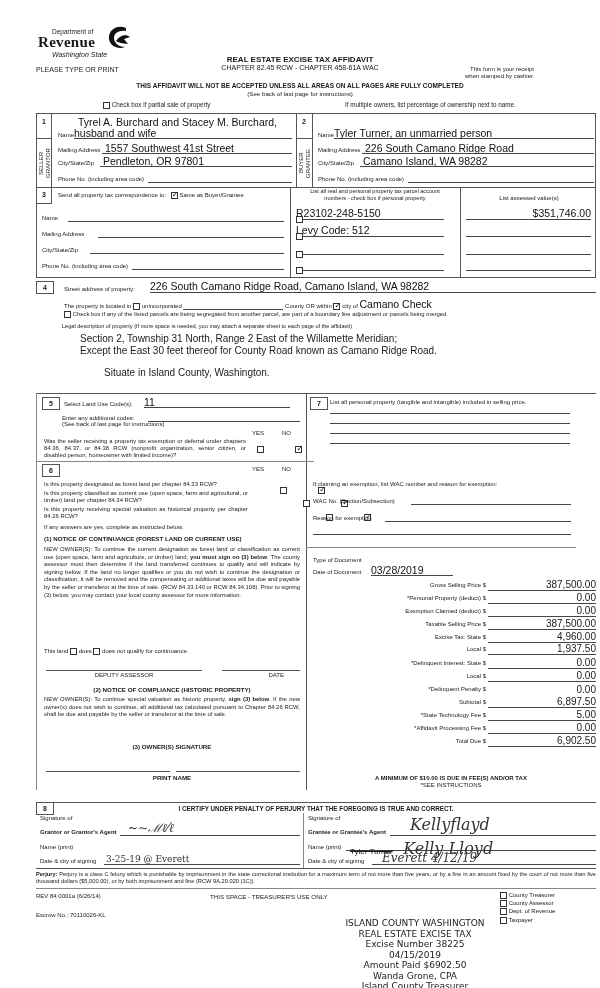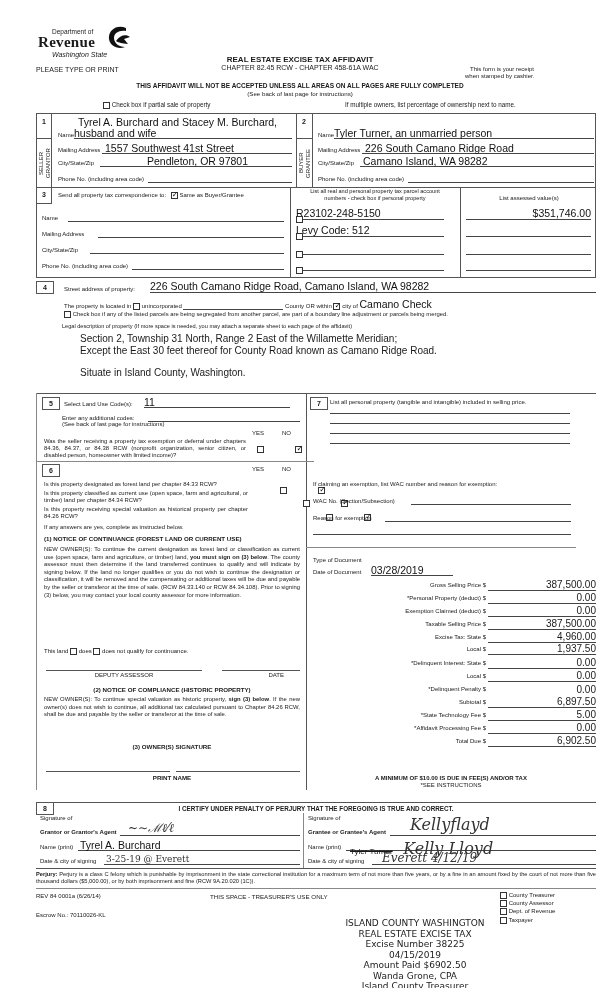--- a/index.html
+++ b/index.html
@@ -70,21 +70,21 @@
 <div class="abs" style="left:58px;top:127px;width:234px;height:12px;">
   <span class="row-label" style="position:absolute;left:0;bottom:1px;">Name</span>
   <span class="abs uline fill-lg" style="left:16px;right:0;bottom:0;height:12px;line-height:12px;">husband and wife</span>
 </div>
 <div class="abs" style="left:58px;top:142px;width:234px;height:12px;">
   <span class="row-label" style="position:absolute;left:0;bottom:1px;">Mailing Address</span>
   <span class="abs uline fill-lg" style="left:44px;right:0;bottom:0;height:12px;line-height:12px;padding-left:3px;">1557 Southwest 41st Street</span>
 </div>
 <div class="abs" style="left:58px;top:155px;width:234px;height:12px;">
   <span class="row-label" style="position:absolute;left:0;bottom:1px;">City/State/Zip</span>
-  <span class="abs uline fill-lg" style="left:42px;right:0;bottom:0;height:12px;line-height:12px;padding-left:3px;text-align:center;">Pendleton, OR 97801</span>
+  <span class="abs uline fill-lg" style="left:42px;right:0;bottom:0;height:12px;line-height:12px;padding-left:3px;">Pendleton, OR 97801</span>
 </div>
 <div class="abs" style="left:58px;top:171px;width:234px;height:12px;">
   <span class="row-label" style="position:absolute;left:0;bottom:1px;">Phone No. (including area code)</span>
   <span class="abs uline fill" style="left:90px;right:0;bottom:0;height:12px;"></span>
 </div>
 
 
 <div class="abs" style="left:296px;top:138px;width:16px;border-top:1px solid #555;"></div>
 <div class="abs bold" style="left:296px;top:118px;width:16px;text-align:center;font-size:7px;">2</div>
 <div class="abs vlabel" style="left:298px;top:142px;width:12px;height:42px;">BUYER GRANTEE</div>
@@ -174,21 +174,21 @@
   <span class="fill-lg">Camano Check</span>
 </div>
 <div class="abs" style="left:64px;top:311px;font-size:5.9px;white-space:nowrap;">
   <span class="cb"></span>
   <span>Check box if any of the listed parcels are being segregated from another parcel, are part of a boundary line adjustment or parcels being merged.</span>
 </div>
 <div class="abs" style="left:62px;top:323px;font-size:5.6px;white-space:nowrap;">Legal description of property (If more space is needed, you may attach a separate sheet to each page of the affidavit)</div>
 <div class="abs" style="left:80px;top:333px;width:500px;font-size:10px;line-height:12px;">
   <div>Section 2, Township 31 North, Range 2 East of the Willamette Meridian;</div>
   <div>Except the East 30 feet thereof for County Road known as Camano Ridge Road.</div>
-  <div style="margin-top:10px;">Situate in Island County, Washington.</div>
+  <div style="margin-top:10px;margin-left:24px;">Situate in Island County, Washington.</div>
 </div>
 
 
 <div class="abs" style="left:36px;top:393px;width:560px;border-top:1px solid #555;"></div>
 <div class="abs" style="left:306px;top:393px;height:397px;border-left:1px solid #555;"></div>
 <div class="abs" style="left:36px;top:393px;height:397px;border-left:1px solid #888;"></div>
 
 
 <div class="secnum" style="left:42px;top:397px;">5</div>
 <div class="abs" style="left:64px;top:396px;width:236px;height:12px;">
@@ -343,21 +343,20 @@
 <div class="abs bold" style="left:36px;top:805px;width:560px;text-align:center;font-size:6.3px;">I CERTIFY UNDER PENALTY OF PERJURY THAT THE FOREGOING IS TRUE AND CORRECT.</div>
 <div class="abs" style="left:303px;top:813px;height:55px;border-left:1px solid #888;"></div>
 
 <div class="abs" style="left:40px;top:815px;font-size:6px;">Signature of</div>
 <div class="abs" style="left:40px;top:824px;width:260px;height:12px;">
   <span class="bold" style="position:absolute;left:0;bottom:1px;font-size:6px;">Grantor or Grantor's Agent</span>
   <span class="abs uline sig" style="left:80px;right:0;bottom:0;height:14px;font-size:12px;line-height:12px;padding-left:8px;">~∼ℳℓ⁄ℓ</span>
 </div>
 <div class="abs" style="left:40px;top:839px;width:260px;height:12px;">
   <span style="position:absolute;left:0;bottom:1px;font-size:6px;">Name (print)</span>
-  <span class="abs uline fill-lg" style="left:38px;right:0;bottom:0;height:12px;line-height:12px;padding-left:2px;">Tyrel A. Burchard</span>
 </div>
 <div class="abs" style="left:40px;top:853px;width:260px;height:12px;">
   <span style="position:absolute;left:0;bottom:1px;font-size:6px;">Date &amp; city of signing</span>
   <span class="abs uline sig" style="left:64px;right:0;bottom:0;height:12px;font-size:9px;line-height:12px;padding-left:2px;font-style:normal;">3-25-19  @  Everett</span>
 </div>
 
 <div class="abs" style="left:308px;top:815px;font-size:6px;">Signature of</div>
 <div class="abs" style="left:308px;top:824px;width:288px;height:12px;">
   <span class="bold" style="position:absolute;left:0;bottom:1px;font-size:6px;">Grantee or Grantee's Agent</span>
   <span class="abs uline sig" style="left:82px;right:0;bottom:0;height:20px;font-size:16px;line-height:18px;padding-left:20px;">Kellyflayd</span>

